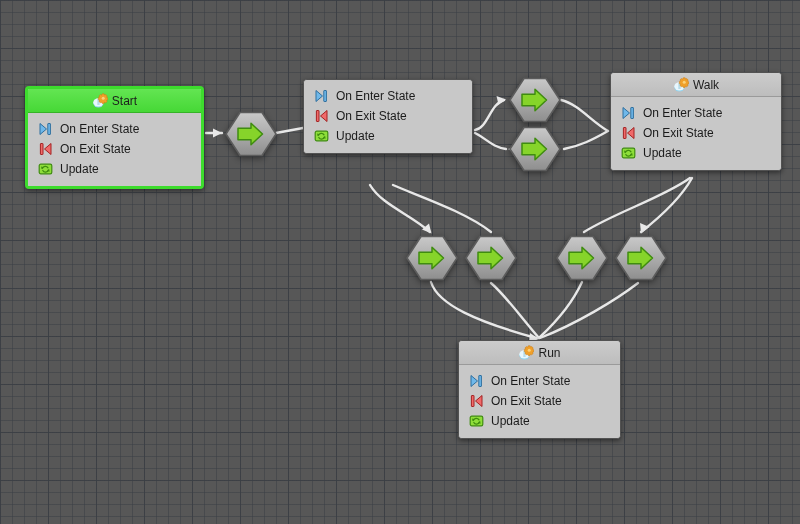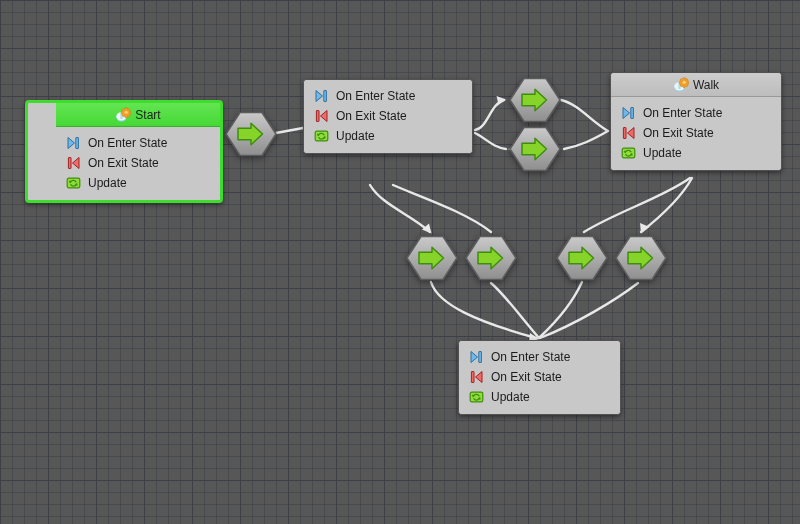--- a/index.html
+++ b/index.html
@@ -206,21 +206,21 @@
         <stop offset="55%" stop-color="#a9a9a9"></stop>
         <stop offset="100%" stop-color="#8e8e8e"></stop>
       </linearGradient>
     </defs>
     <path d="M16 2.5 L38 2.5 L52 24 L38 45.5 L16 45.5 L2 24 Z" fill="url(#hexgrad)" stroke="#5c5c5c" stroke-width="1.6" stroke-linejoin="round"></path>
     <path d="M14 18.2 L27 18.2 L27 13.2 L38.5 24 L27 34.8 L27 29.8 L14 29.8 Z" fill="#86d42a" stroke="#3f8c10" stroke-width="1.5" stroke-linejoin="round"></path>
   </svg></span></div>
     </div>
 
   <div id="states-layer">
-      <div class="state-node selected" style="left: 25px; top: 100px; width: 198px; padding-left: 28px;">
+      <div class="state-node selected" style="left: 25px; top: 86px; width: 179px;">
         <div class="node-header">
           <span>
             <svg class="icon-svg unity-icon" viewBox="0 0 16 15" xmlns="http://www.w3.org/2000/svg">
     <ellipse cx="6.4" cy="10.3" rx="5.1" ry="4.1" fill="#8fd3ef"></ellipse>
     <ellipse cx="6.4" cy="9.3" rx="5.1" ry="4.1" fill="#e9f7fd"></ellipse>
     <path d="M5.3 6.0 L7.6 6.0 L7.6 12.0 L5.3 12.0 Z" fill="#5aa8c9" opacity="0.35"></path>
     <path d="M10.2 0.8 l1.9 0 0.5 1.3 1.3 -0.5 1.3 1.4 -0.6 1.2 1.2 0.6 0 1.9 -1.2 0.5 0.5 1.3 -1.4 1.3 -1.2 -0.6 -0.5 1.2 -1.9 0 -0.6 -1.2 -1.2 0.5 -1.4 -1.4 0.6 -1.2 -1.2 -0.5 0 -1.9 1.2 -0.6 -0.5 -1.2 1.4 -1.3 1.2 0.6 Z" fill="#f0a02a" stroke="#c97a12" stroke-width="0.5" stroke-linejoin="round"></path>
     <circle cx="11.2" cy="5.2" r="1.5" fill="#fbd27a"></circle>
   </svg>
           </span>
@@ -333,20 +333,32 @@
     <path d="M10.4 8.0 a3.1 3.1 0 0 1 -5.6 0.5" fill="none" stroke="#3f8c10" stroke-width="1.3" stroke-linecap="round"></path>
     <path d="M3.0 4.4 L5.6 5.2 L3.6 7.1 Z" fill="#3f8c10"></path>
     <path d="M11.6 9.8 L9.1 8.9 L11.2 7.1 Z" fill="#3f8c10"></path>
   </svg>
             </span>
             <span class="row-label">Update</span>
           </div>
         </div>
       </div>
       <div class="state-node" style="left: 458px; top: 340px; width: 163px;">
+        <div class="node-header">
+          <span>
+            <svg class="icon-svg unity-icon" viewBox="0 0 16 15" xmlns="http://www.w3.org/2000/svg">
+    <ellipse cx="6.4" cy="10.3" rx="5.1" ry="4.1" fill="#8fd3ef"></ellipse>
+    <ellipse cx="6.4" cy="9.3" rx="5.1" ry="4.1" fill="#e9f7fd"></ellipse>
+    <path d="M5.3 6.0 L7.6 6.0 L7.6 12.0 L5.3 12.0 Z" fill="#5aa8c9" opacity="0.35"></path>
+    <path d="M10.2 0.8 l1.9 0 0.5 1.3 1.3 -0.5 1.3 1.4 -0.6 1.2 1.2 0.6 0 1.9 -1.2 0.5 0.5 1.3 -1.4 1.3 -1.2 -0.6 -0.5 1.2 -1.9 0 -0.6 -1.2 -1.2 0.5 -1.4 -1.4 0.6 -1.2 -1.2 -0.5 0 -1.9 1.2 -0.6 -0.5 -1.2 1.4 -1.3 1.2 0.6 Z" fill="#f0a02a" stroke="#c97a12" stroke-width="0.5" stroke-linejoin="round"></path>
+    <circle cx="11.2" cy="5.2" r="1.5" fill="#fbd27a"></circle>
+  </svg>
+          </span>
+          <span class="node-title">Run</span>
+        </div>
         <div class="node-body">
           <div class="node-row">
             <span>
               <svg class="icon-svg row-icon" viewBox="0 0 15 14" xmlns="http://www.w3.org/2000/svg">
     <path d="M2 1.5 L8.5 7 L2 12.5 Z" fill="#6fb8ea" stroke="#2f6f9e" stroke-width="1" stroke-linejoin="round"></path>
     <rect x="9.8" y="1.5" width="2.6" height="11" rx="0.4" fill="#6fb8ea" stroke="#2f6f9e" stroke-width="1"></rect>
   </svg>
             </span>
             <span class="row-label">On Enter State</span>
           </div>

